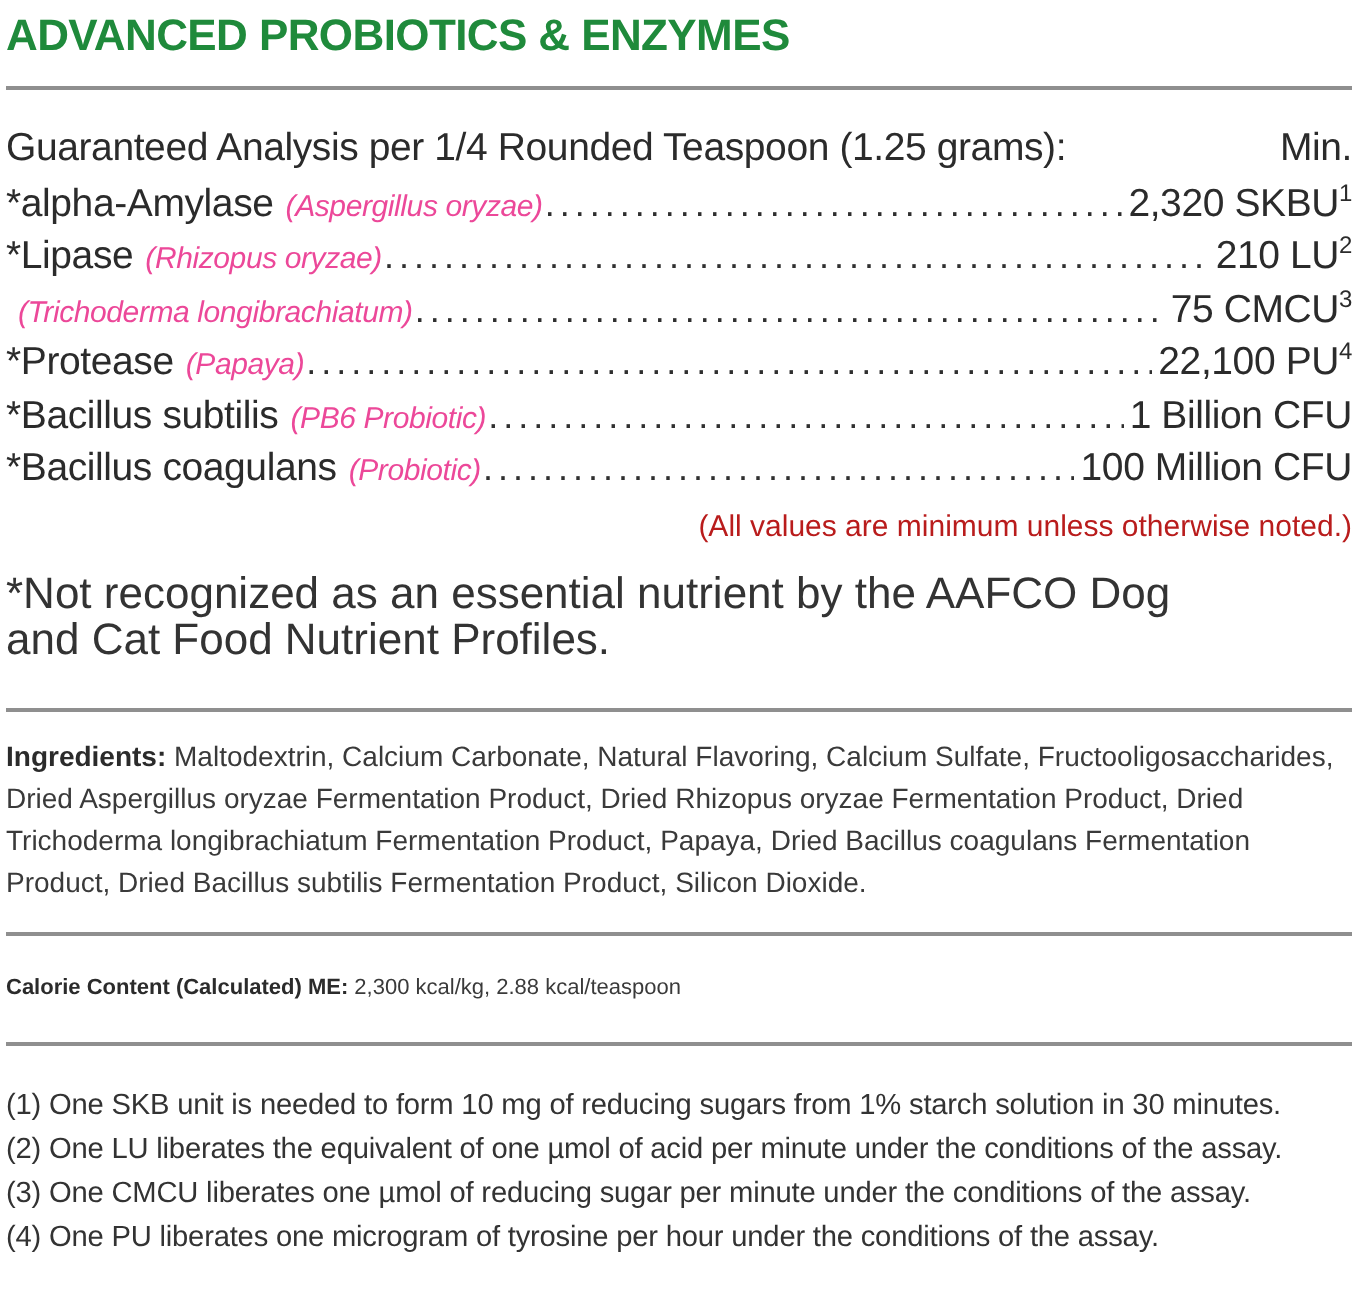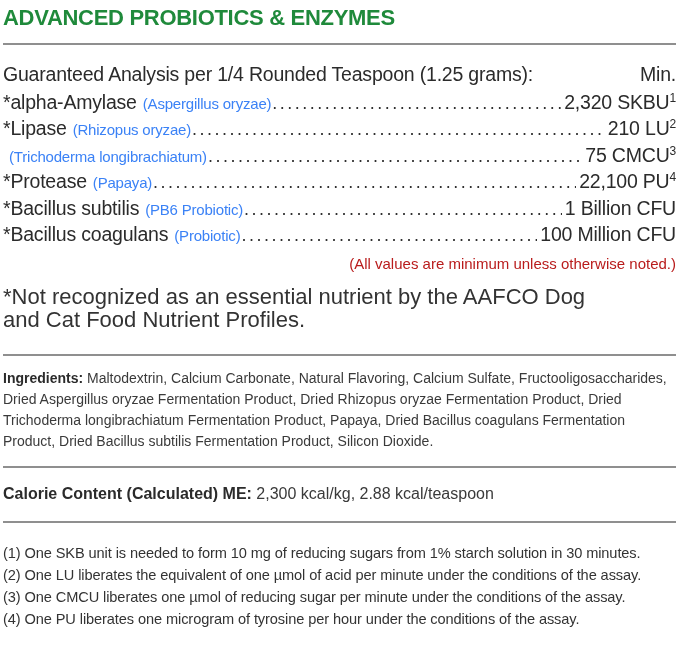--- a/index.html
+++ b/index.html
@@ -47,23 +47,24 @@
   .ga-rows { margin-top: 5px; }
   .ga-row {
     display: flex;
     align-items: baseline;
     height: 26.4px;
     font-size: 19.5px;
     letter-spacing: -0.2px;
     white-space: nowrap;
   }
   .ga-species {
+    font-style: italic;
     font-size: 15px;
     margin-left: 6px;
-    color: #3b82f6;
+    color: #ec4899;
   }
   .ga-leader {
     flex: 1 1 0;
     min-width: 0;
     overflow: hidden;
     white-space: nowrap;
     margin: 0 3px 0 1px;
     color: #2f2f2f;
   }
   .ga-leader::after {
@@ -92,21 +93,21 @@
   .ingredients {
     margin-top: 12px;
     font-size: 14px;
     line-height: 21px;
     color: #3a3a3a;
   }
   .ingredients .bold-label { font-weight: bold; color: #2b2b2b; }
 
   .calories {
     margin-top: 16px;
-    font-size: 16px;
+    font-size: 11px;
     line-height: 20px;
     color: #3a3a3a;
   }
   .calories .bold-label { font-weight: bold; color: #2b2b2b; }
 
   .footnotes {
     margin-top: 19px;
     font-size: 14.6px;
     line-height: 22px;
     letter-spacing: -0.1px;

